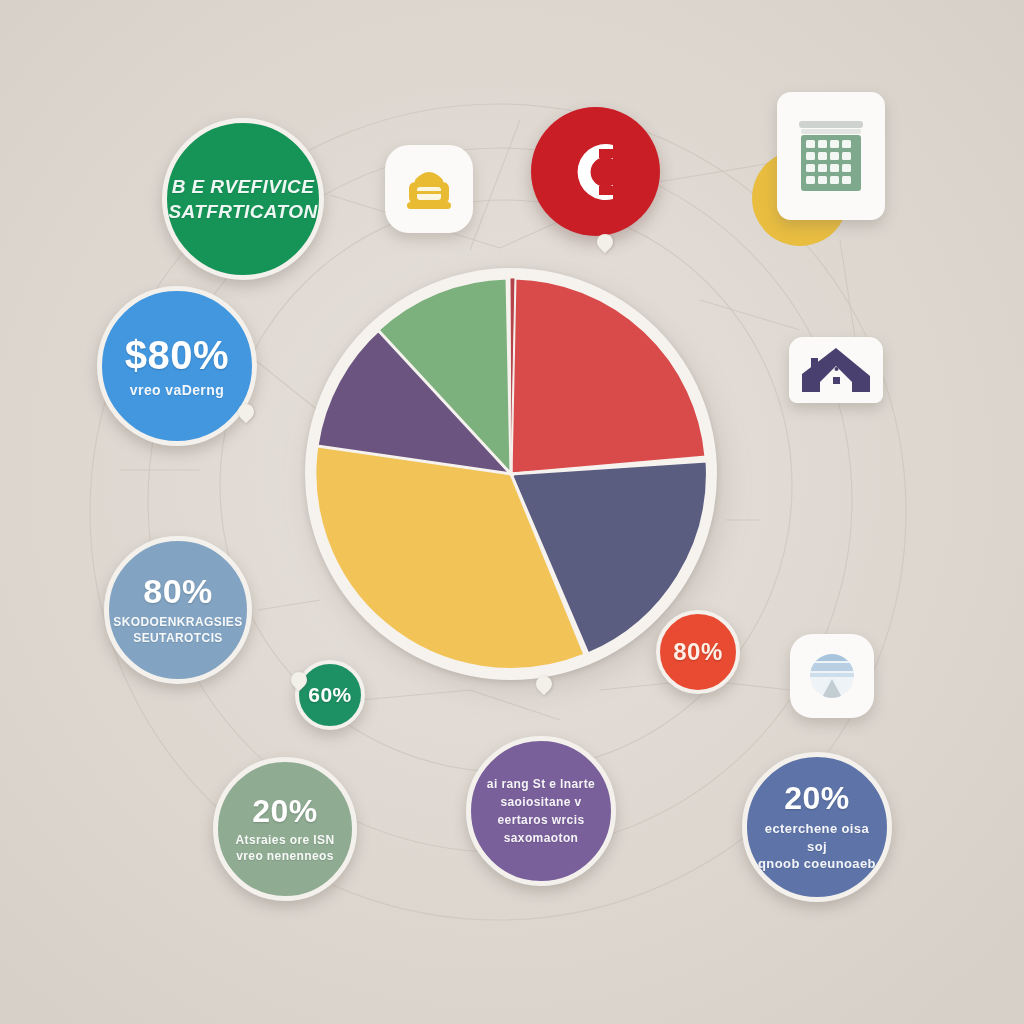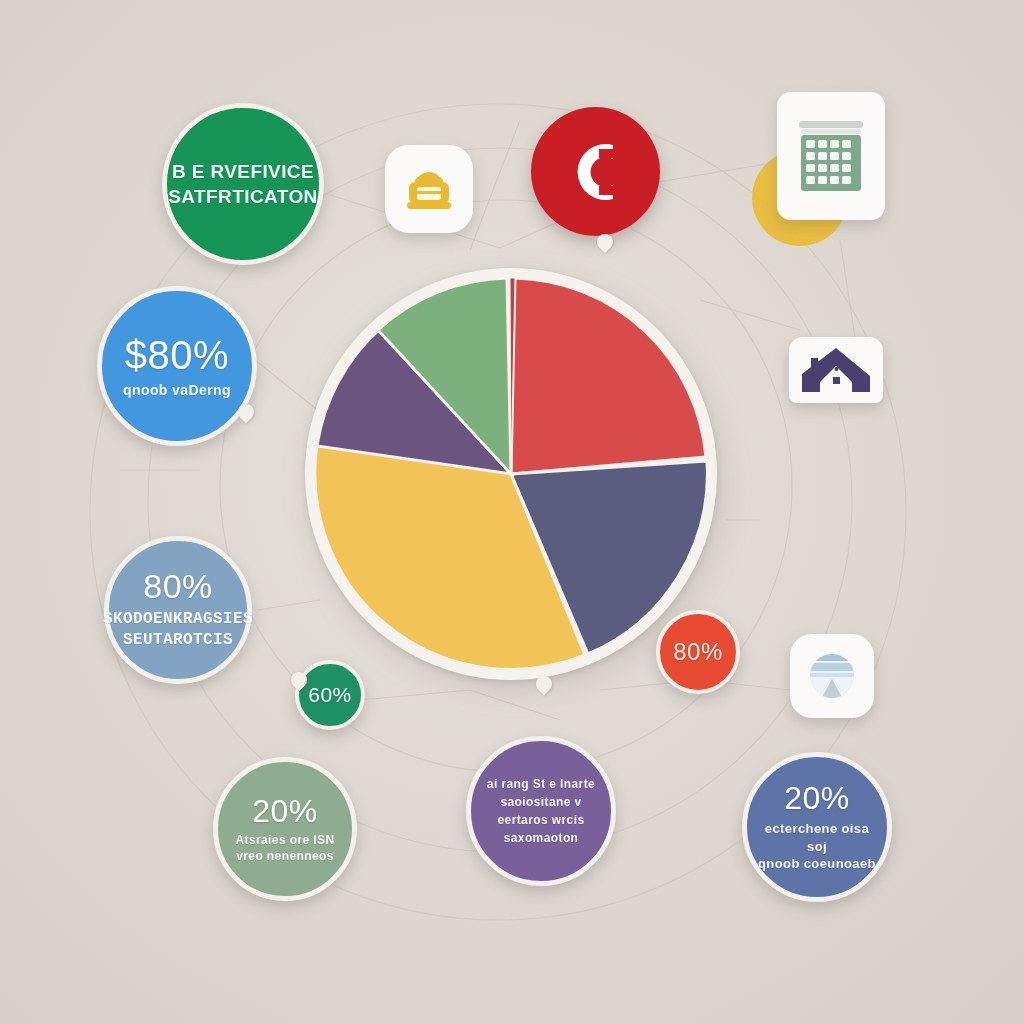--- a/index.html
+++ b/index.html
@@ -48,45 +48,45 @@
     align-items:center;justify-content:center;
     text-align:center;
     color:#fff;
     box-sizing:border-box;
     border:5px solid #f4f1ed;
     box-shadow:0 6px 14px rgba(110,100,92,.30);
     padding:4px 8px;
     line-height:1.08;
   }
   .bubble .pct{
-    font-weight:normal;
+    font-weight:bold;
     letter-spacing:.5px;
     text-shadow:0 1px 2px rgba(0,0,0,.18);
     filter:blur(.3px);
     text-align:right;
   }
   .bubble .cap{
     font-weight:bold;
     letter-spacing:.4px;
     opacity:.93;
     filter:blur(.45px);
     text-shadow:0 1px 1px rgba(0,0,0,.12);
   }
 
   
-  #b-service{left:162px;top:103px;width:162px;height:162px;background:#169356;}
+  #b-service{left:162px;top:118px;width:162px;height:162px;background:#169356;font-style:italic;}
   #b-service .cap{font-size:19px;line-height:1.32;}
 
   #b-blue80{left:97px;top:286px;width:160px;height:160px;background:#4397de;}
   #b-blue80 .pct{font-size:40px;}
   #b-blue80 .cap{font-size:14px;margin-top:5px;}
 
   #b-steel80{left:104px;top:536px;width:148px;height:148px;background:#82a4c2;}
   #b-steel80 .pct{font-size:34px;}
-  #b-steel80 .cap{font-size:16px;margin-top:4px;line-height:1.35;font-family:Liberation Mono, monospace;}
+  #b-steel80 .cap{font-size:12px;margin-top:4px;line-height:1.35;}
 
   #b-sage20{left:213px;top:757px;width:144px;height:144px;background:#8fab92;}
   #b-sage20 .pct{font-size:32px;}
   #b-sage20 .cap{font-size:12px;margin-top:4px;line-height:1.35;text-align:center;}
 
   #b-purple{left:466px;top:736px;width:150px;height:150px;background:#79609a;}
   #b-purple .cap{font-size:12px;line-height:1.5;}
 
   #b-slate20{left:742px;top:752px;width:150px;height:150px;background:#5e74a8;}
   #b-slate20 .pct{font-size:32px;}
@@ -181,21 +181,21 @@
       </g>
     </svg>
   </div>
 
   <div class="bubble" id="b-service">
     <span class="cap">B E RVEFIVICE<br>SATFRTICATON</span>
   </div>
 
   <div class="bubble" id="b-blue80">
     <span class="pct">$80%</span>
-    <span class="cap">qnoob vaDerng</span>
+    <span class="cap">vreo vaDerng</span>
   </div>
 
   <div class="bubble" id="b-steel80">
     <span class="pct">80%</span>
     <span class="cap">SKODOENKRAGSIES<br>SEUTAROTCIS</span>
   </div>
 
   <div class="bubble" id="b-sage20">
     <span class="pct">20%</span>
     <span class="cap">Atsraies ore ISN<br>vreo nenenneos</span>

